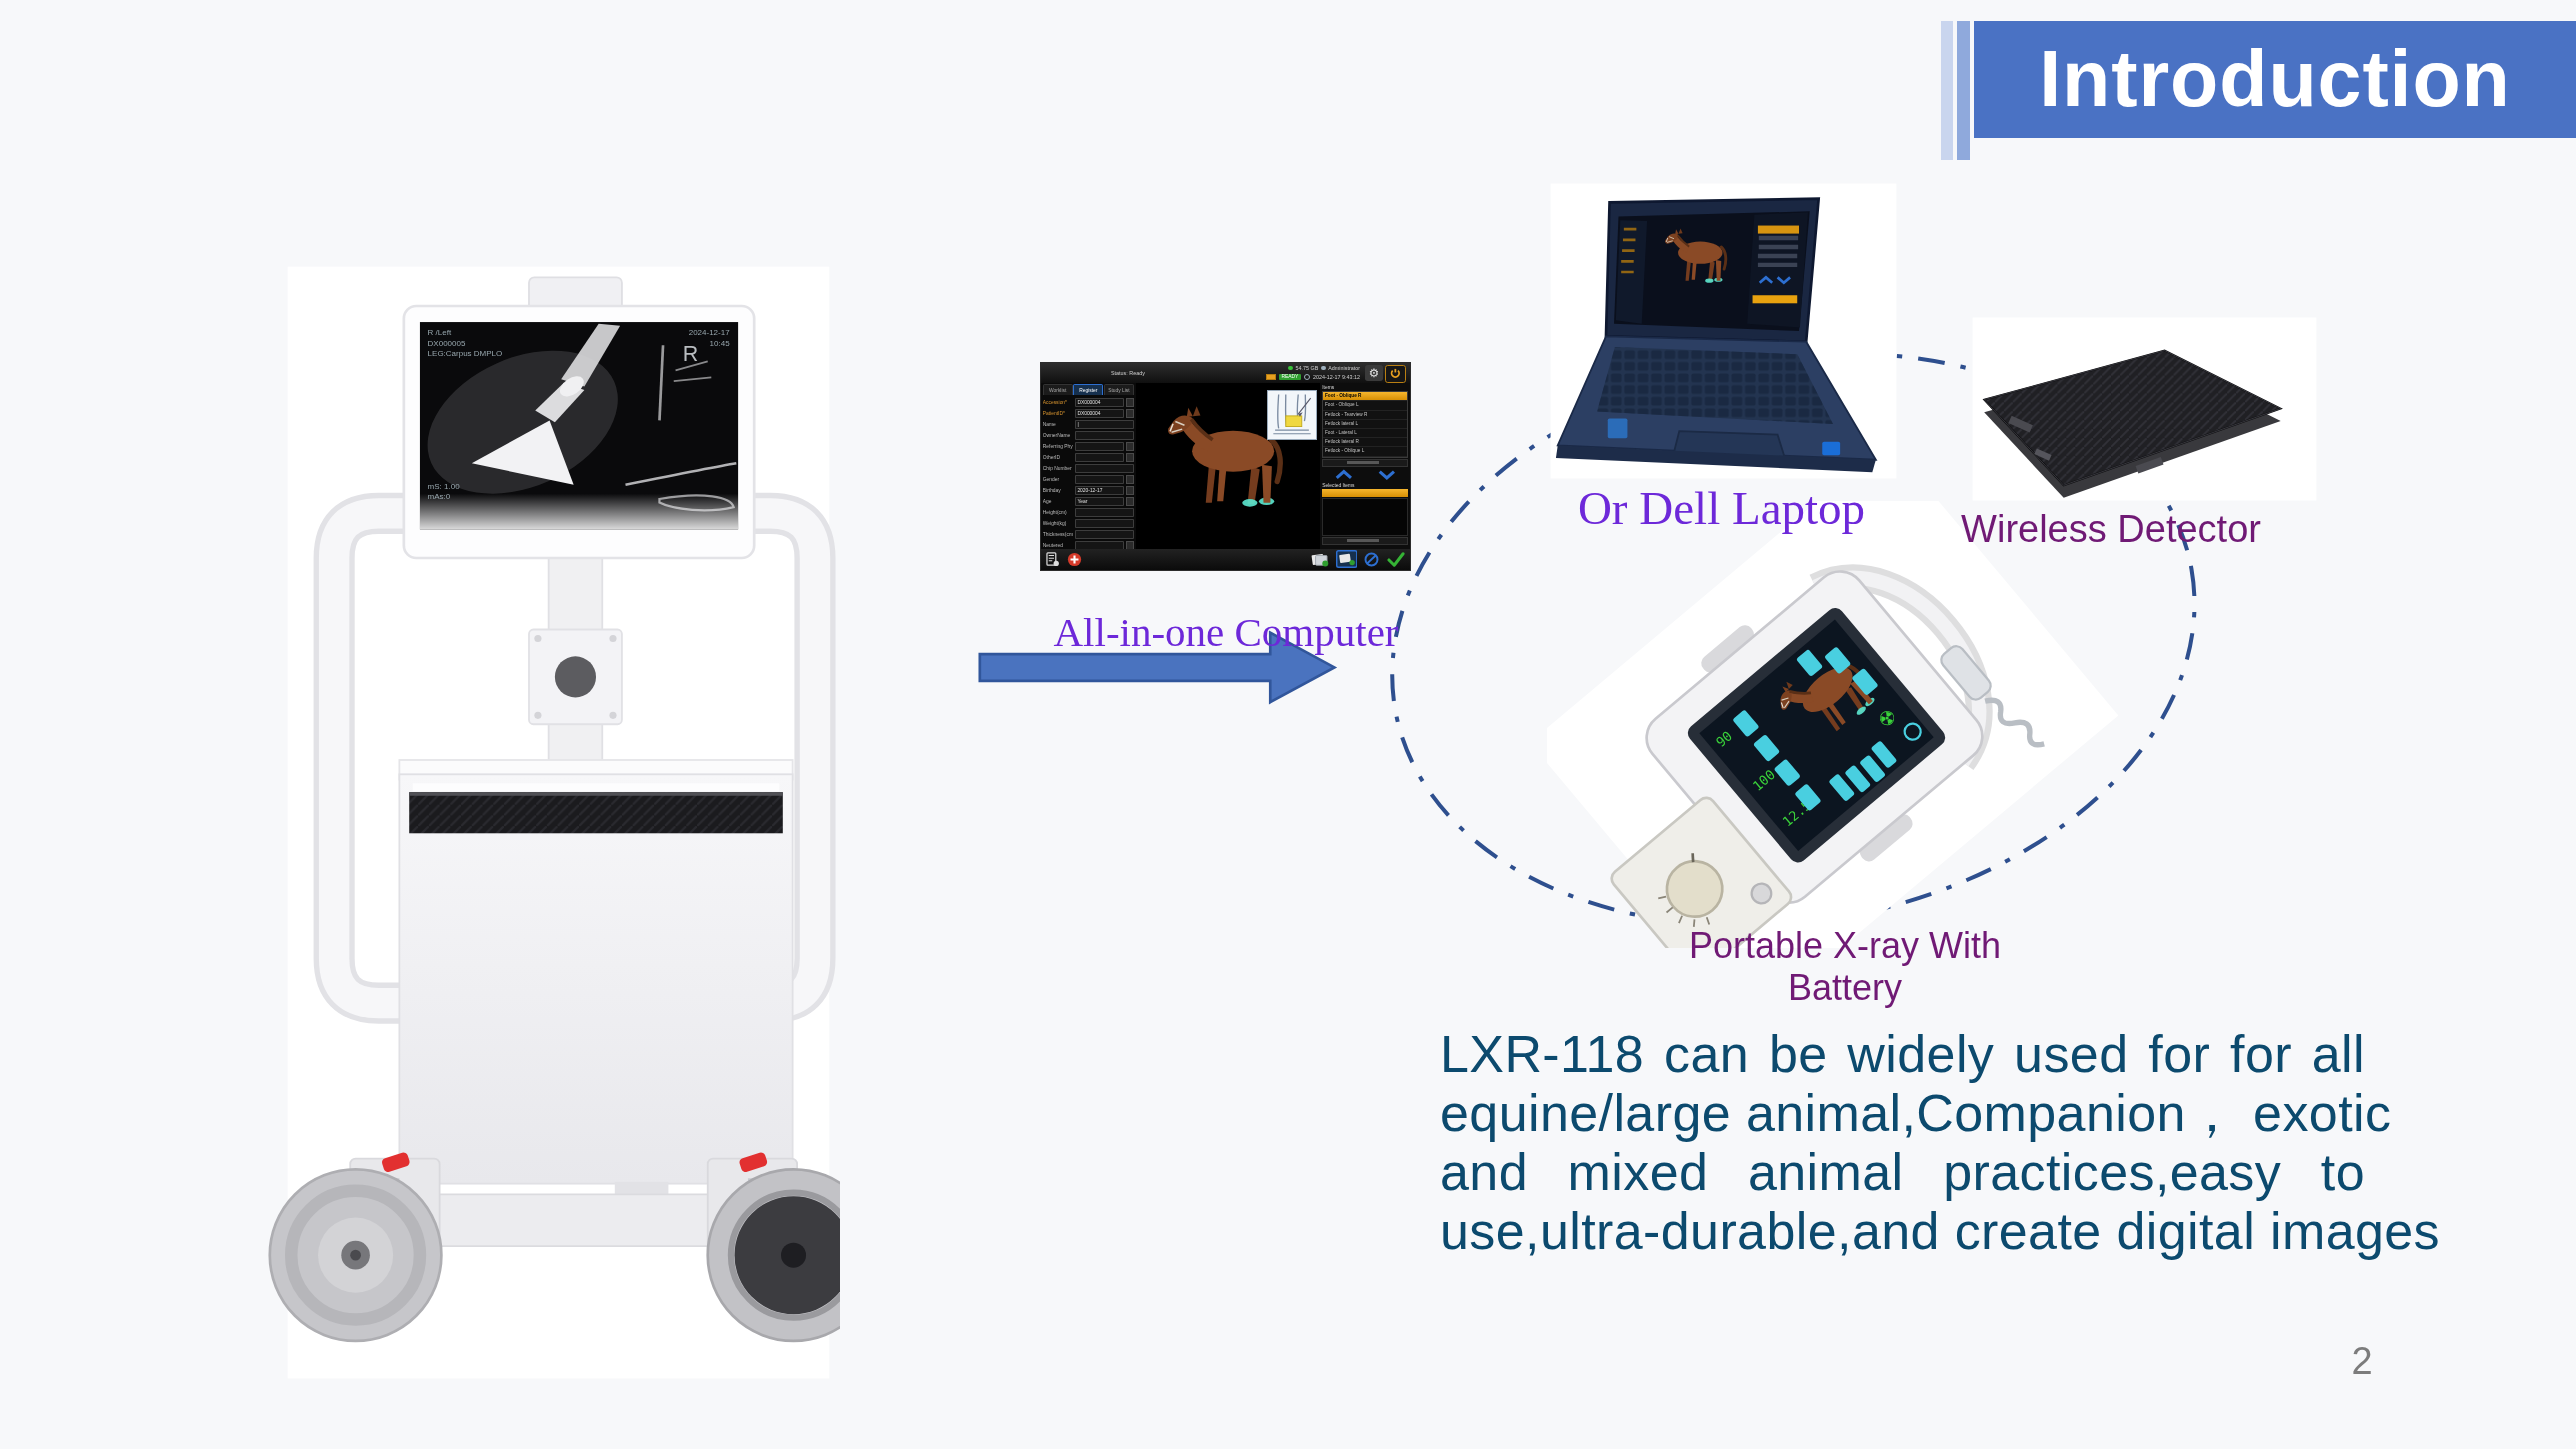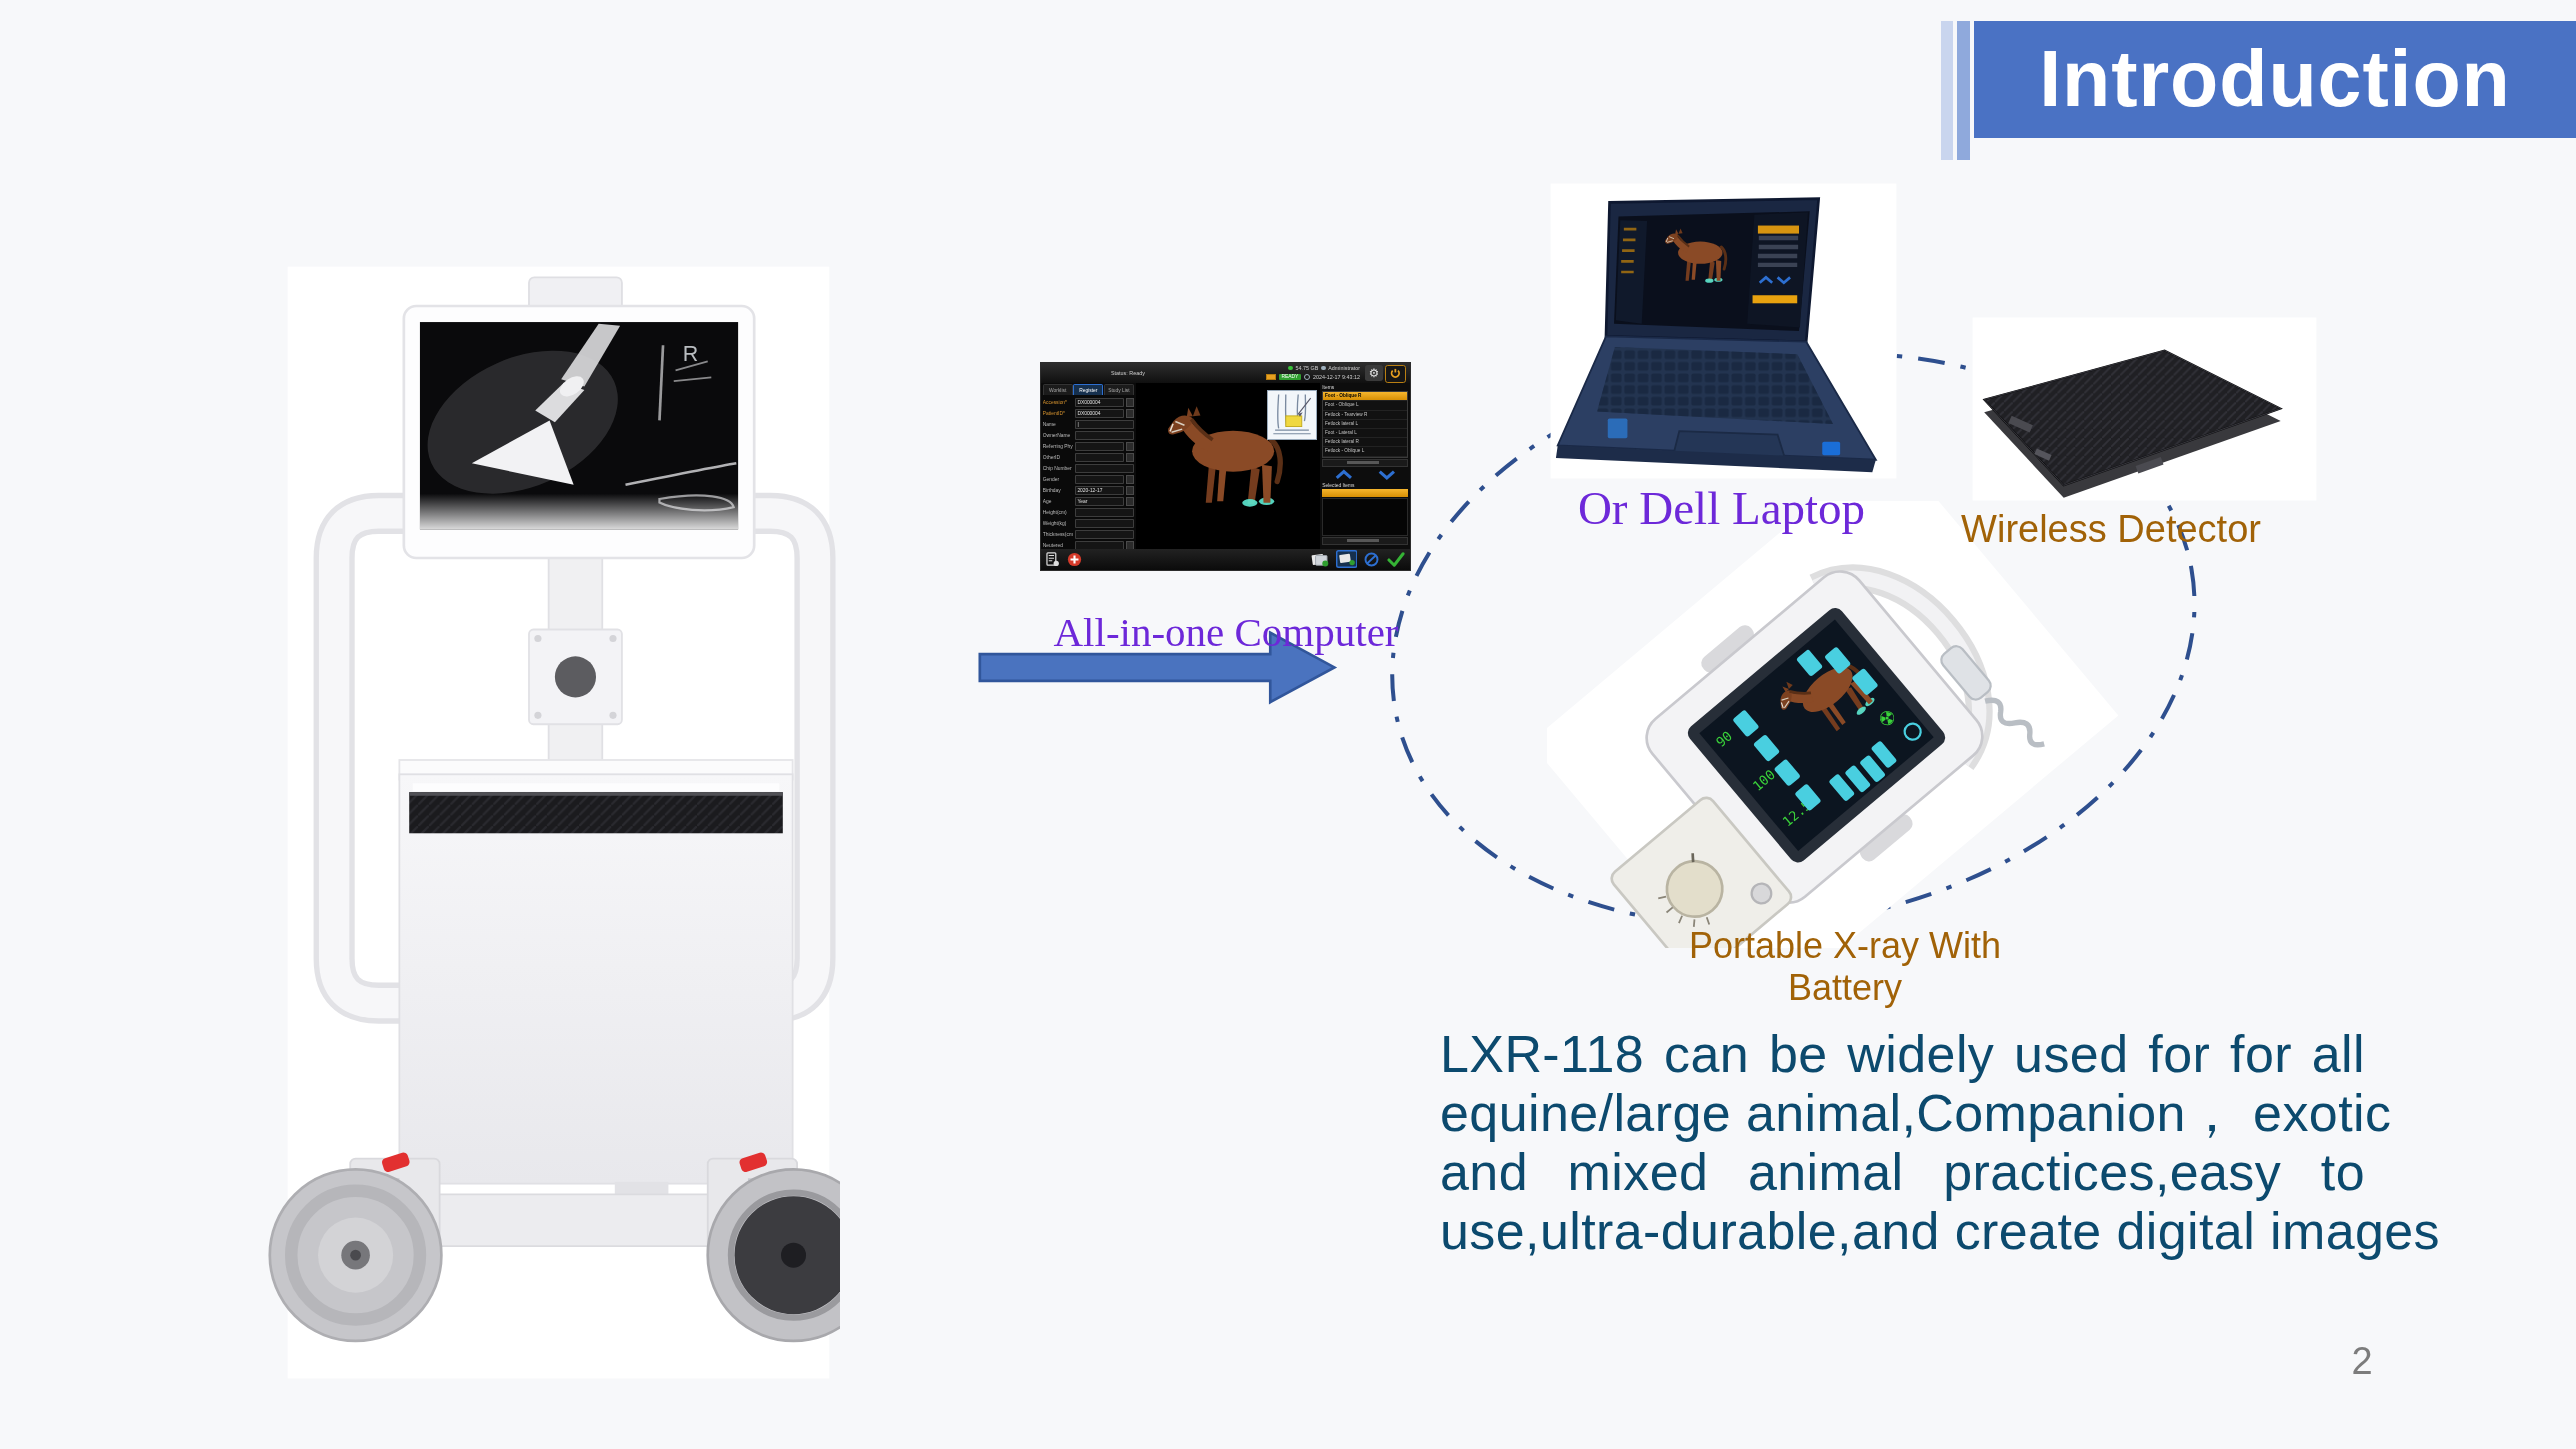--- a/index.html
+++ b/index.html
@@ -16,21 +16,21 @@
 
   
   .desc{left:1440px;top:1025px;width:925px;color:#0c4a6e;font-size:52px;line-height:59px;}
   .pline{text-align:justify;text-align-last:justify;letter-spacing:0.4px;white-space:nowrap;}
   .pline:last-of-type{text-align:left;text-align-last:left;}
 
   .page-num{left:2335px;top:1340px;width:54px;text-align:center;color:#7c7c7c;font-size:38px;}
 
   
   .cap-serif{font-family:"Liberation Serif",serif;color:#6d28d9;text-align:center;}
-  .cap-sans{font-family:"Liberation Sans",sans-serif;color:#a16207;text-align:center;}
+  .cap-sans{font-family:"Liberation Sans",sans-serif;color:#701a75;text-align:center;}
   .cap-aio{left:1029px;top:608px;width:394px;font-size:41px;}
   .cap-laptop{left:1547px;top:481px;width:349px;font-size:47px;}
   .cap-det{left:1950px;top:508px;width:322px;font-size:38px;}
   .cap-port{left:1648px;top:925px;width:394px;font-size:36px;}
 
   
   .app{left:1040px;top:362px;width:369px;height:207px;background:#060606;border:0.9px solid #2c2c2c;
        display:flex;flex-direction:column;font-family:"Liberation Sans",sans-serif;}
   .app-top{height:19.7px;background:linear-gradient(#2e2e2e,#101010);display:flex;align-items:center;
            color:#cfcfcf;font-size:5.4px;position:relative;flex:0 0 auto;}
@@ -371,20 +371,35 @@
     <svg width="15" height="15" viewBox="0 0 17 17">
           <circle cx="8.5" cy="8.5" r="6.8" fill="none" stroke="#2d6fd1" stroke-width="2.2"></circle>
           <path d="M3.8,12.8 L13.2,4" stroke="#2d6fd1" stroke-width="2.2"></path>
         </svg>
     <svg width="18" height="15" viewBox="0 0 20 17">
           <path d="M2,9 L8,15 L18,2" fill="none" stroke="#35b335" stroke-width="3.4" stroke-linecap="round" stroke-linejoin="round"></path>
         </svg>
   </div>
 </div>
 
+<div class="abs mon-ov">
+  <div class="mon-tl">
+        <div>R /Left</div>
+        <div>DX000005</div>
+        <div>LEG:Carpus DMPLO</div>
+      </div>
+  <div class="mon-bl">
+        <div>mS: 1.00</div>
+        <div>mAs:0</div>
+      </div>
+  <div class="mon-tr">
+        <div>2024-12-17</div>
+        <div>10:45</div>
+      </div>
+</div>
 
 <svg class="abs" style="left:970px;top:622px;" width="376" height="98" viewBox="1085 695 420 110">
   <polygon points="1095,731 1421,731 1421,707 1493,746 1421,785 1421,761 1095,761" fill="#4a73bf" stroke="#31569b" stroke-width="3"></polygon>
 </svg>
 
 <svg class="abs" style="left:1547px;top:179px;" width="353" height="304" viewBox="1730 200 395 340">
   <rect x="1734" y="205" width="387" height="330" fill="#ffffff"></rect>
   <polygon points="1800,226 2034,222 2020,382 1796,376" fill="#1a2742" stroke="#0e1830" stroke-width="3"></polygon>
   <polygon points="1810,242 2024,236 2012,370 1805,362" fill="#0a0f1c"></polygon>
   <polygon points="1812,246 1842,247 1836,362 1807,358" fill="#10192b"></polygon>

